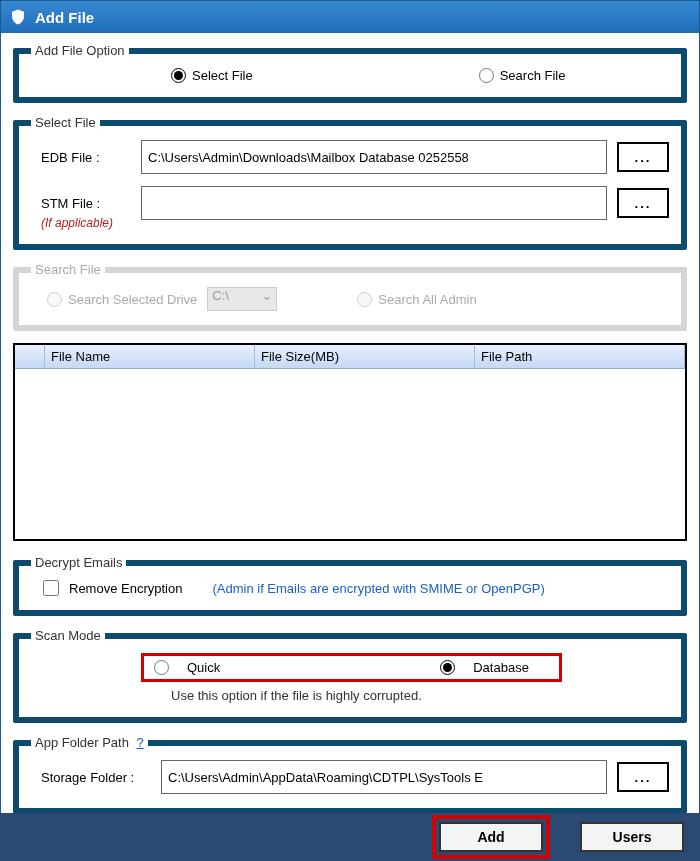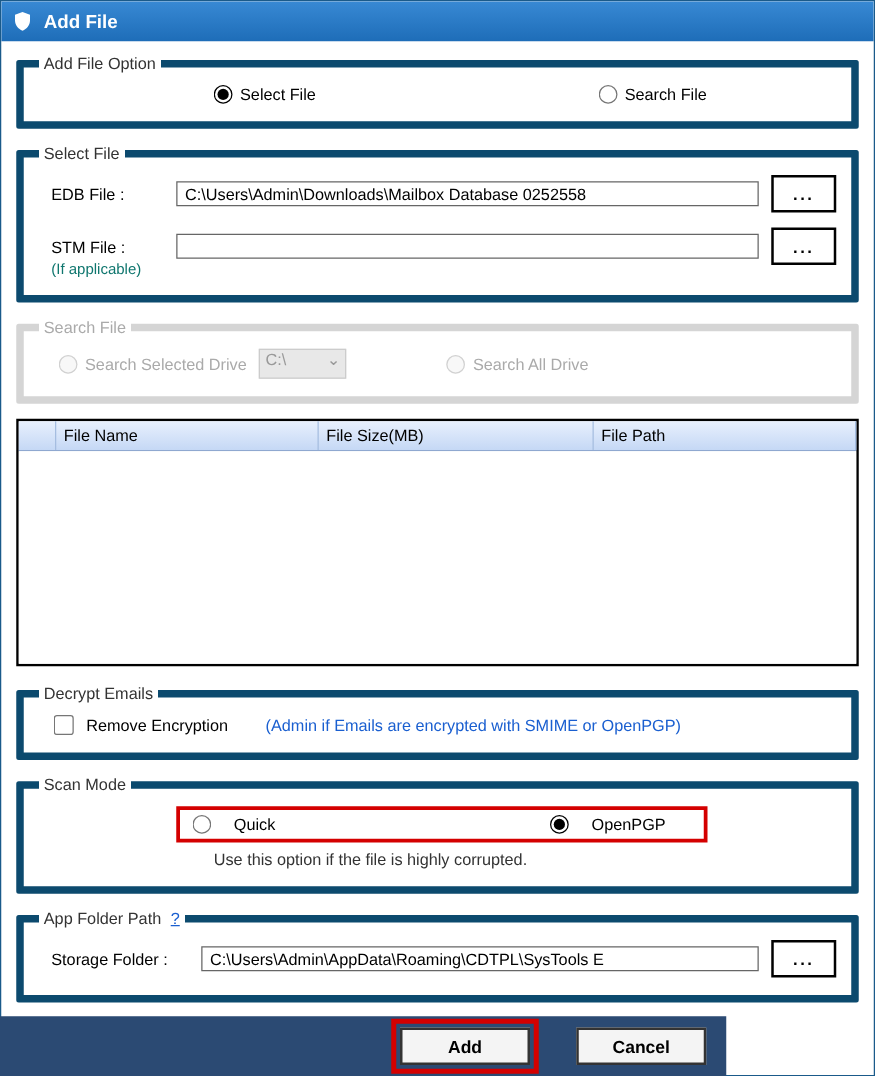--- a/index.html
+++ b/index.html
@@ -12,42 +12,42 @@
 fieldset.disabled legend { color: #aaa; }
 legend { padding: 0 4px; font-size: 13px; color: #333; }
 .radio-row { display: flex; align-items: center; gap: 6px; }
 .radio-row-top { padding-left: 140px; }
 .radio-pair { display: flex; align-items: center; gap: 6px; margin-right: 220px; }
 .radio-pair:last-child { margin-right: 0; }
 input[type="radio"] { width: 15px; height: 15px; accent-color: #000; }
 input[type="checkbox"] { width: 16px; height: 16px; }
 .field-row { display: flex; align-items: center; margin-bottom: 12px; gap: 10px; }
 .field-row label { width: 100px; text-align: left; padding-left: 10px; }
-.field-row input[type="text"] { flex: 1; height: 20px; border: 1.5px solid #666; padding: 0 6px; font-size: 13px; }
+.field-row input[type="text"] { flex: 1; height: 34px; border: 1.5px solid #666; padding: 0 6px; font-size: 13px; }
 .browse-btn { width: 52px; height: 30px; border: 2px solid #000; background: #fff; font-weight: bold; cursor: pointer; letter-spacing: 2px; }
-.note-red { color: #0f766e; font-size: 12px; padding-left: 10px; margin-top: -8px; }
+.note-red { color: #b91c1c; font-size: 12px; padding-left: 10px; margin-top: -8px; font-style: italic; }
 .search-file-row { display: flex; align-items: center; color: #aaa; padding-left: 16px; }
 .search-file-row .radio-lbl { display: flex; align-items: center; gap: 6px; margin-right: 10px; }
 .drive-select { width: 70px; height: 24px; border: 1px solid #ccc; background: #e8e8e8; color: #999; padding: 0 4px; margin-right: 80px; }
 .table-wrap { border: 2px solid #000; margin-bottom: 14px; }
 .table-head { display: flex; background: linear-gradient(to bottom, #e8f0fd, #c5d8f5); border-bottom: 1px solid #8fa8d0; height: 24px; align-items: center; font-size: 13px; }
 .table-head .col { border-right: 1px solid #a5bde0; height: 100%; display: flex; align-items: center; padding-left: 6px; }
 .col-check { width: 30px; }
 .col-name { width: 210px; text-align: center; }
 .col-path { width: 210px; }
 .col-size { flex: 1; }
 .table-body { height: 170px; background: #fff; }
 .decrypt-row { display: flex; align-items: center; gap: 10px; padding-left: 12px; }
 .decrypt-hint { color: #1a5fd0; }
 .scan-highlight { border: 3px solid #d40000; display: inline-flex; align-items: center; padding: 4px 30px 4px 10px; margin-left: 110px; }
 .scan-highlight .radio-lbl { display: flex; align-items: center; gap: 18px; }
 .scan-highlight .radio-lbl:first-child { margin-right: 220px; }
 .scan-note { margin-left: 140px; margin-top: 6px; font-size: 13px; color: #333; }
 .app-legend .help { color: #1a5fd0; text-decoration: underline; margin-left: 4px; cursor: pointer; }
-.footer { background: #2b4a73; height: 48px; display: flex; align-items: center; justify-content: flex-end; padding: 16px 16px; gap: 30px; position: absolute; bottom: 0; left: 0; width: 581px; }
+.footer { background: #2b4a73; height: 48px; display: flex; align-items: center; justify-content: flex-end; padding: 16px 16px; gap: 30px; position: absolute; bottom: 0; left: 0; width: 700px; }
 .footer button { height: 30px; width: 104px; border: 2px solid #333; background: #f4f4f4; font-size: 14px; font-weight: bold; cursor: pointer; }
 .add-highlight { border: 4px solid #d40000; padding: 3px; }
 </style>
 </head>
 <body>
 
 <div class="titlebar">
   <span class="icon">
     <svg viewBox="0 0 24 24" fill="#fff">
         <path d="M12 2l8 3v6c0 5-3.5 9.5-8 11-4.5-1.5-8-6-8-11V5l8-3z"></path>
@@ -93,21 +93,21 @@
       <div class="radio-lbl">
         <input type="radio" disabled="" style="">
         <span>Search Selected Drive</span>
       </div>
       <div class="drive-select">
         <span>C:\</span>
         <span style="float:right;">⌄</span>
       </div>
       <div class="radio-lbl">
         <input type="radio" disabled="" style="">
-        <span>Search All Drive</span>
+        <span>Search All Admin</span>
       </div>
     </div>
   </fieldset>
 
   <div class="table-wrap">
     <div class="table-head">
       <div class="col col-check"></div>
       <div class="col col-name">File Name</div>
       <div class="col col-size">File Size(MB)</div>
       <div class="col col-path">File Path</div>
@@ -127,21 +127,21 @@
 
   <fieldset>
     <legend>Scan Mode</legend>
     <div class="scan-highlight">
       <div class="radio-lbl">
         <input type="radio" name="scan" style="">
         <span>Quick</span>
       </div>
       <div class="radio-lbl">
         <input type="radio" name="scan" checked="" style="">
-        <span>OpenPGP</span>
+        <span>Database</span>
       </div>
     </div>
     <div class="scan-note">Use this option if the file is highly corrupted.</div>
   </fieldset>
 
   <fieldset>
     <legend class="app-legend">
       <span>App Folder Path</span>
       <span class="help">?</span>
     </legend>
@@ -151,14 +151,14 @@
       <button class="browse-btn">...</button>
     </div>
   </fieldset>
 
 </div>
 
 <div class="footer">
   <div class="add-highlight">
     <button>Add</button>
   </div>
-  <button>Cancel</button>
+  <button>Users</button>
 </div>
 
 </body></html>

